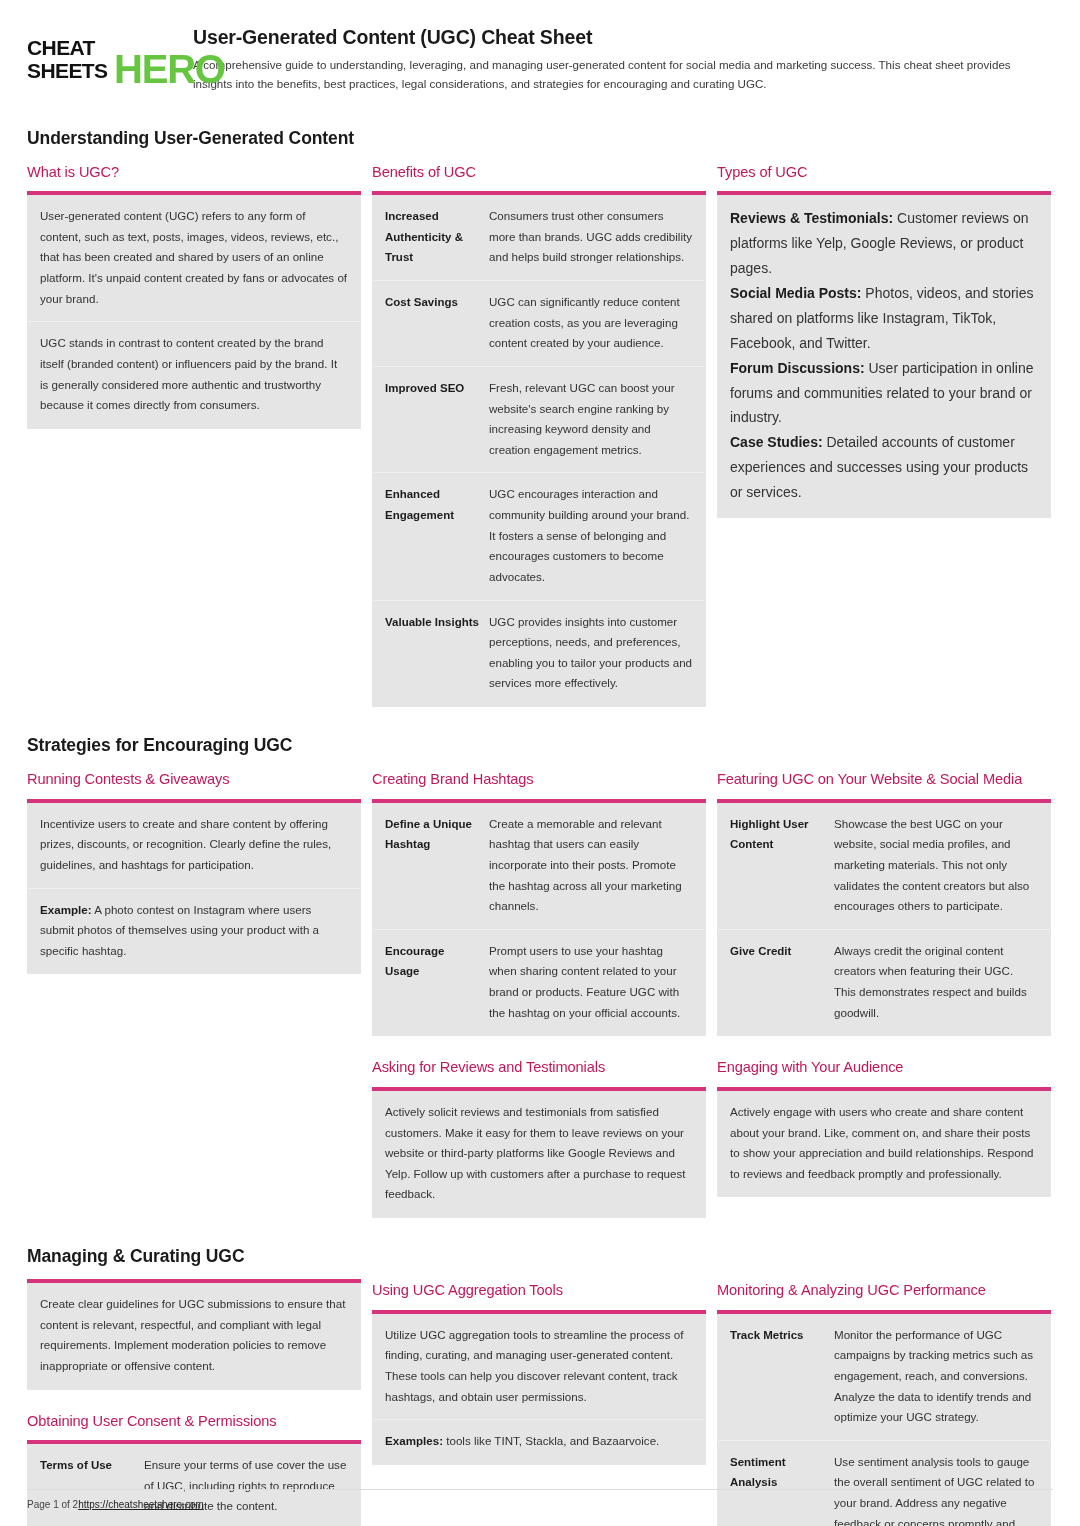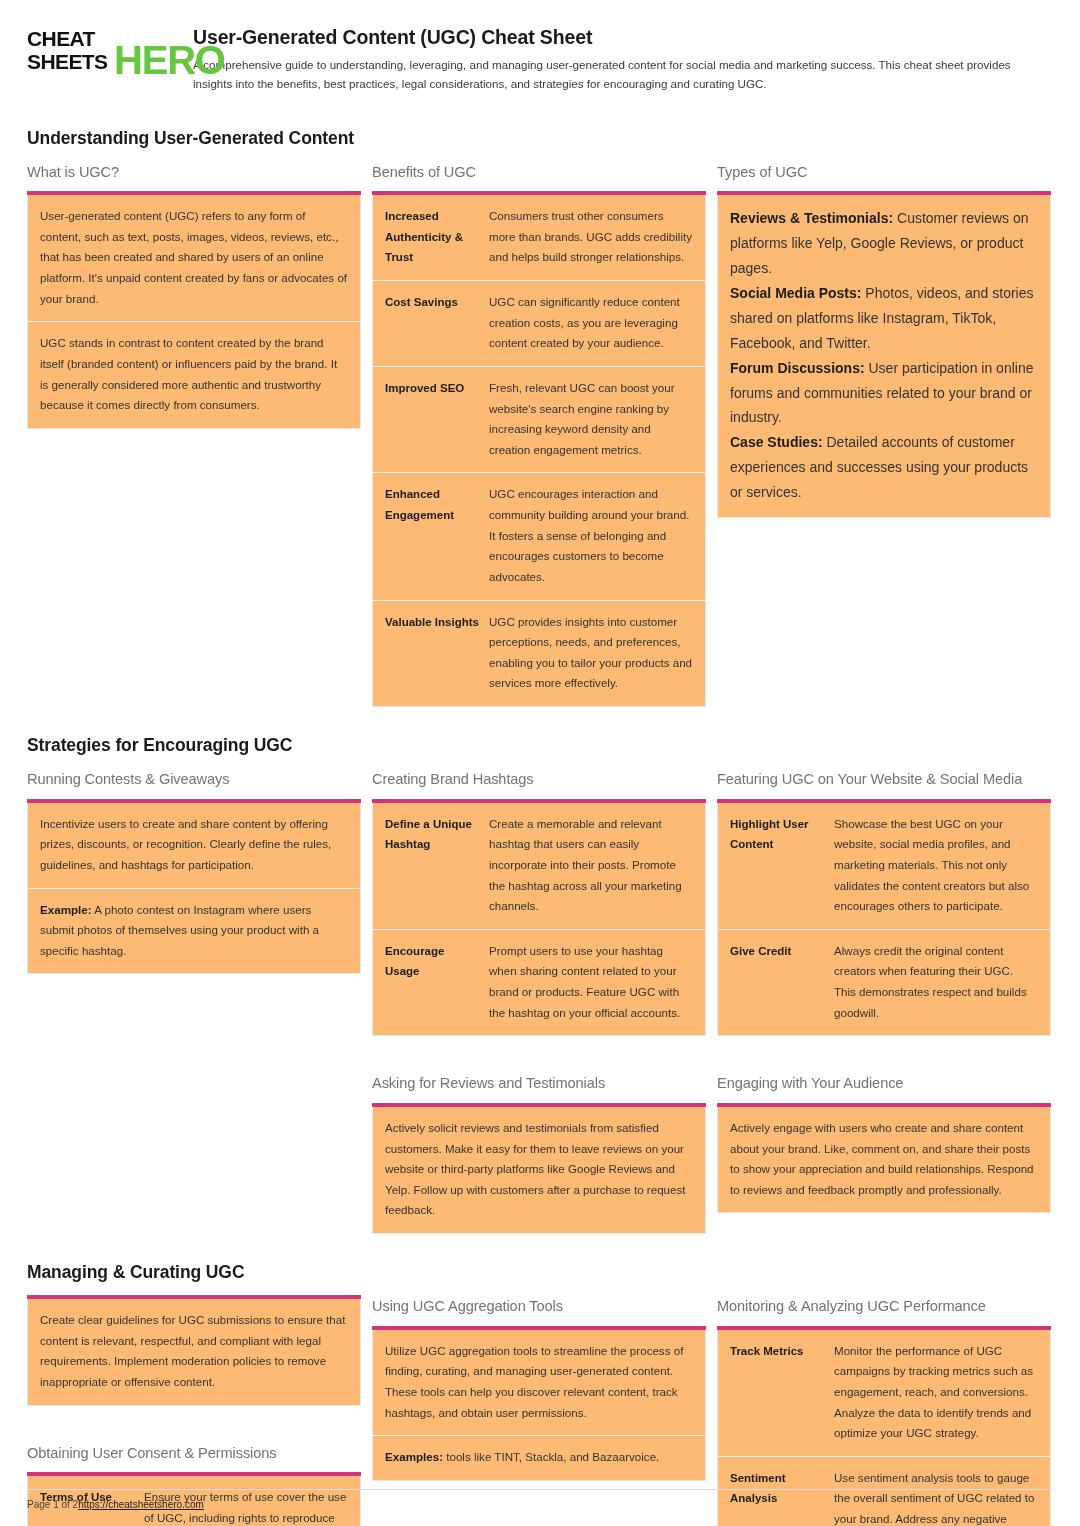--- a/index.html
+++ b/index.html
@@ -17,21 +17,21 @@
   .page {
     width: 1080px;
     height: 1526px;
     padding: 22px 27px 0 27px;
     position: relative;
   }
 
   
   .header {
     display: flex;
-    align-items: center;
+    align-items: flex-end;
     gap: 18px;
     padding-bottom: 6px;
   }
   .logo {
     width: 148px;
     flex: 0 0 148px;
     padding-top: 7px;
     line-height: 0;
   }
   .logo-black {
@@ -89,29 +89,29 @@
     align-items: flex-start;
   }
   .col {
     width: 334px;
     flex: 0 0 334px;
   }
 
   .card-title {
     font-size: 14.6px;
     font-weight: normal;
-    color: #737373;
+    color: #be185d;
     line-height: 1.55;
     margin-bottom: 8px;
     letter-spacing: -0.1px;
   }
   .card {
     border: 1px solid #e6e6e6;
     border-top: none;
-    background: #fdba74;
+    background: #e5e5e5;
   }
   .card-accent {
     height: 4px;
     background: #d6337c;
     width: 100%;
   }
 
   .para-row {
     padding: 11px 12px 12px 12px;
     font-size: 11.6px;
@@ -145,21 +145,21 @@
   }
 
   .bullet-list {
     padding: 11px 12px 12px 12px;
     font-size: 14px;
     line-height: 1.78;
     color: #333333;
   }
   .bullet-list .bl-item { display: block; }
   .bullet-list .bl-term { font-weight: bold; color: #1c1c1c; }
-  .gap-block-lg { margin-top: 36px; }
+  .gap-block-lg { margin-top: 20px; }
 
   
   .footer {
     position: absolute;
     left: 27px;
     right: 27px;
     bottom: 16px;
     border-top: 1px solid #dcdcdc;
     padding-top: 9px;
     display: flex;

